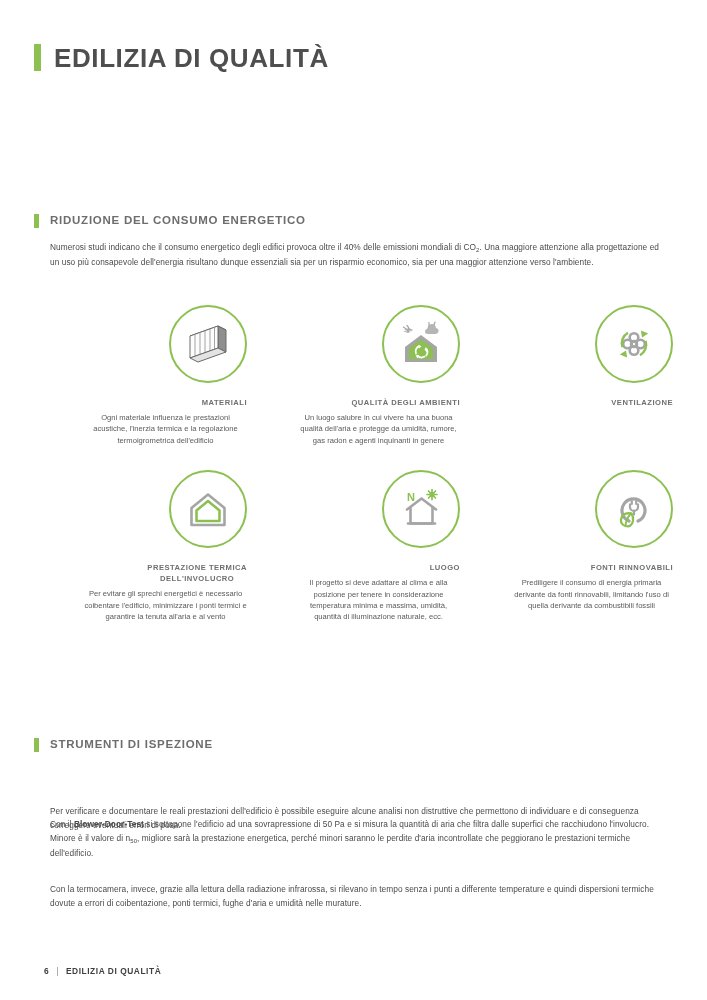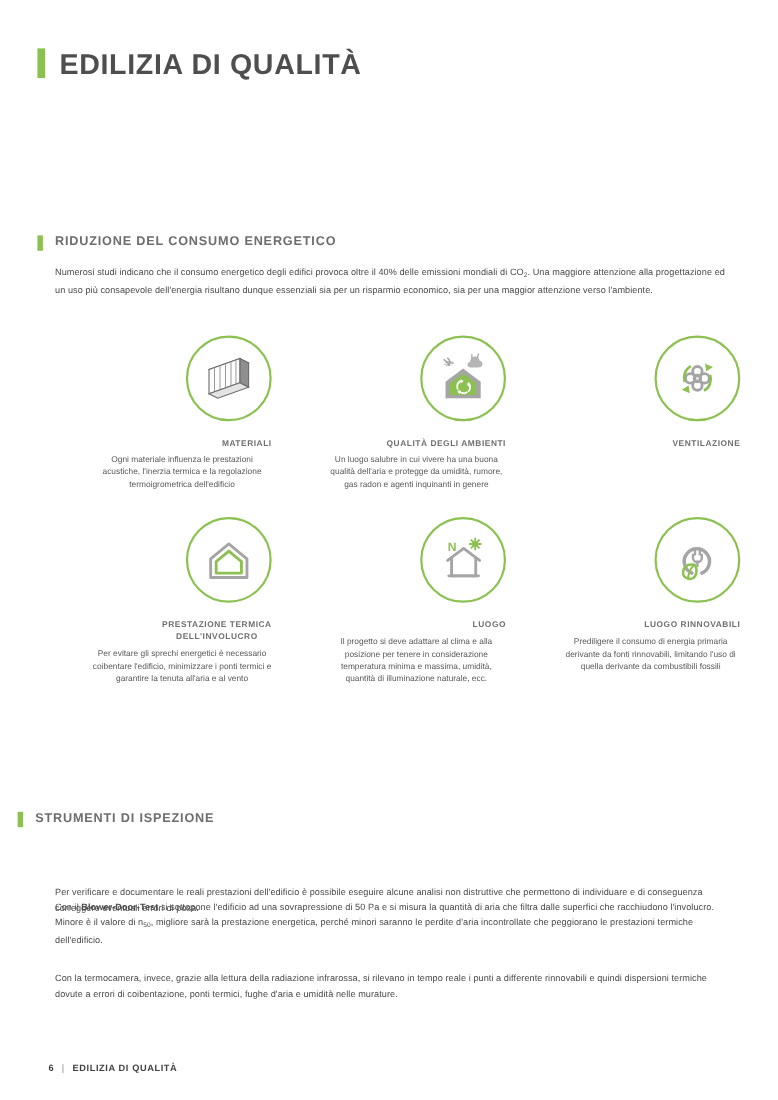--- a/index.html
+++ b/index.html
@@ -43,21 +43,21 @@
     white-space: nowrap;
   }
 
   .h2-row {
     position: absolute;
     display: flex;
     align-items: center;
     gap: 11px;
   }
   .h2-row.sec1 { left: 34px; top: 214px; }
-  .h2-row.sec2 { left: 16px; top: 738px; }
+  .h2-row.sec2 { left: 34px; top: 738px; }
   .accent-bar-sm {
     width: 5px;
     height: 14px;
     background: #8cc152;
     flex: 0 0 auto;
   }
   .h2-text {
     font-size: 11.5px;
     letter-spacing: 0.75px;
     font-weight: bold;
@@ -295,36 +295,36 @@
 
           <path d="M23 21.5 l0 3.5 a4 4 0 0 0 8 0 l0 -3.5" fill="none" stroke="#a5a5a5" stroke-width="2.2" stroke-linejoin="round"></path>
           <line x1="24.8" y1="19" x2="24.8" y2="22" stroke="#a5a5a5" stroke-width="2.2" stroke-linecap="round"></line>
           <line x1="29.2" y1="19" x2="29.2" y2="22" stroke="#a5a5a5" stroke-width="2.2" stroke-linecap="round"></line>
           <line x1="27" y1="28.5" x2="27" y2="32.5" stroke="#a5a5a5" stroke-width="2.2" stroke-linecap="round"></line>
 
           <path d="M24.5 31.5 q-9 -1.5 -10.5 6 q-0.6 5 4.5 6.5 q6 1.5 7.5 -5 q0.8 -4 -1.5 -7.5 z" fill="none" stroke="#8cc152" stroke-width="2.3" stroke-linejoin="round"></path>
           <path d="M18.5 44 q0.5 -7 5 -12" fill="none" stroke="#8cc152" stroke-width="1.9" stroke-linecap="round"></path>
         </svg>
       </div>
-      <div class="card-title">LUOGO RINNOVABILI</div>
+      <div class="card-title">FONTI RINNOVABILI</div>
       <div class="card-desc">Prediligere il consumo di energia primaria derivante da fonti rinnovabili, limitando l'uso di quella derivante da combustibili fossili</div>
     </div>
 
   </div>
 
   <div class="h2-row sec2">
     <div class="accent-bar-sm"></div>
     <div class="h2-text">STRUMENTI DI ISPEZIONE</div>
   </div>
 
   <div class="para sec2-para1">Per verificare e documentare le reali prestazioni dell'edificio è possibile eseguire alcune analisi non distruttive che permettono di individuare e di conseguenza correggere eventuali errori di posa.</div>
 
   <div class="para sec2-para2"><span>Con il </span><b>Blower-Door-Test</b><span> si sottopone l'edificio ad una sovrapressione di 50 Pa e si misura la quantità di aria che filtra dalle superfici che racchiudono l'involucro. Minore è il valore di n</span><sub>50</sub><span>, migliore sarà la prestazione energetica, perché minori saranno le perdite d'aria incontrollate che peggiorano le prestazioni termiche dell'edificio.</span></div>
 
-  <div class="para sec2-para3">Con la termocamera, invece, grazie alla lettura della radiazione infrarossa, si rilevano in tempo reale i punti a differente rinnovabili e quindi dispersioni termiche dovute a errori di coibentazione, ponti termici, fughe d'aria e umidità nelle murature.</div>
+  <div class="para sec2-para3">Con la termocamera, invece, grazie alla lettura della radiazione infrarossa, si rilevano in tempo senza i punti a differente temperature e quindi dispersioni termiche dovute a errori di coibentazione, ponti termici, fughe d'aria e umidità nelle murature.</div>
 
   <div class="footer">
     <span>6</span>
     <span class="sep">|</span>
     <span>EDILIZIA DI QUALITÀ</span>
   </div>
 
 </div>
 
 </body></html>

